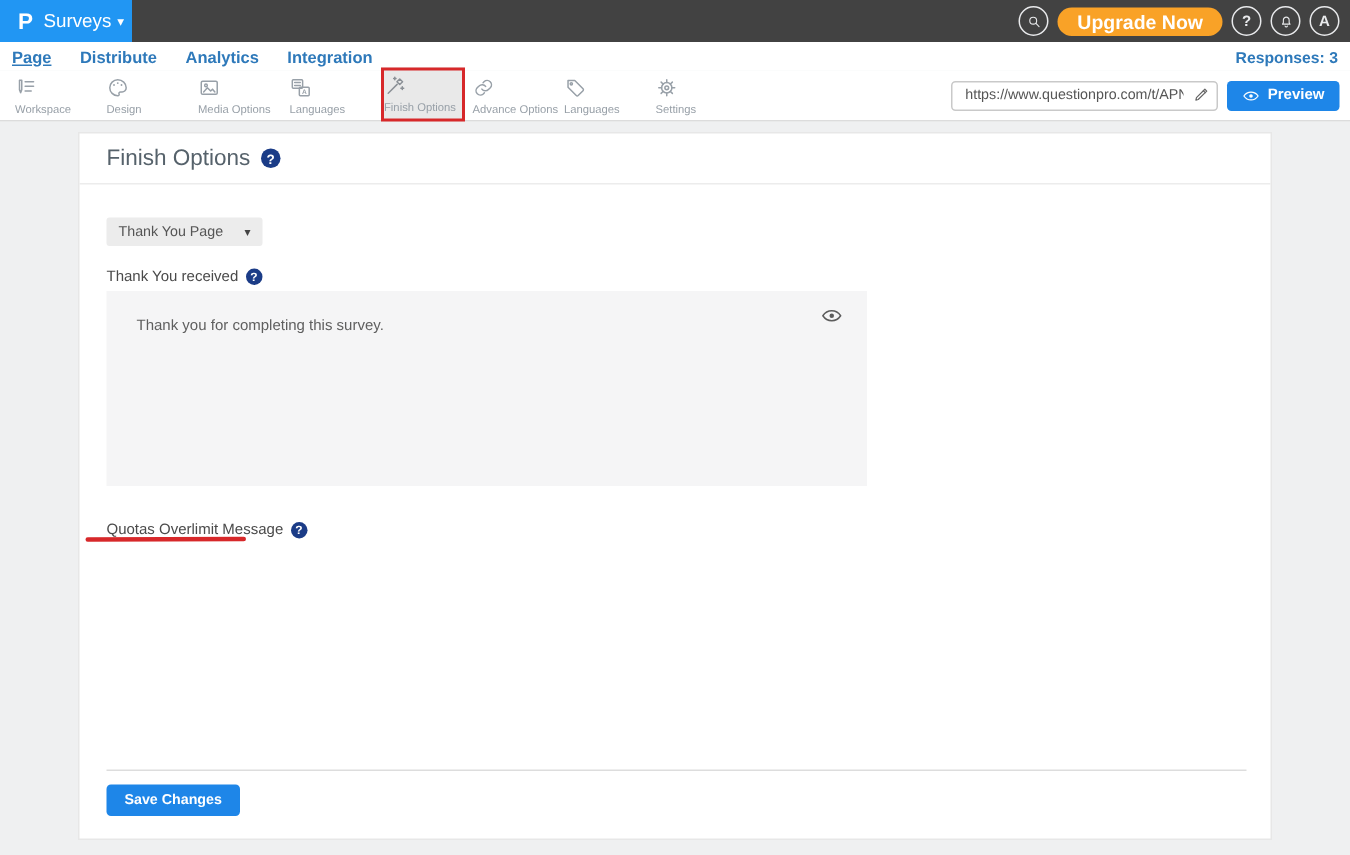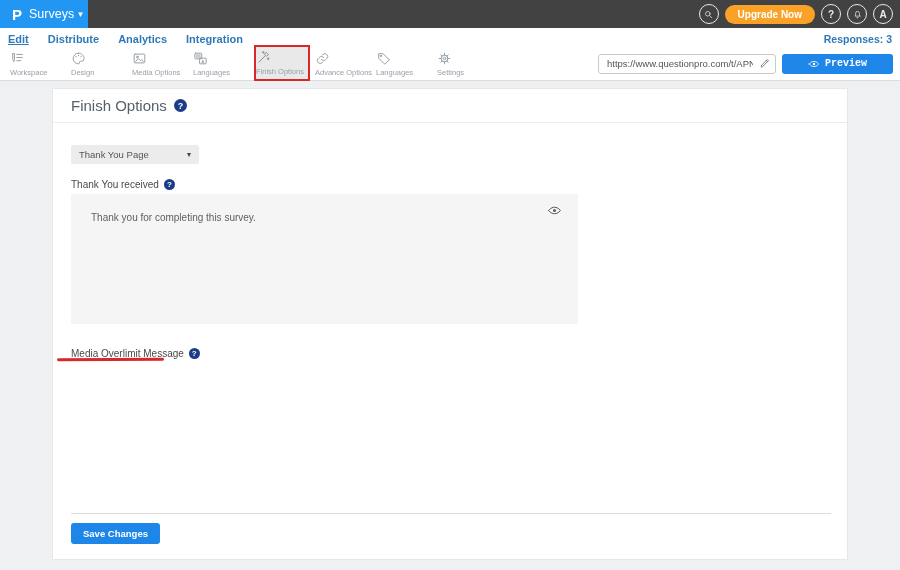--- a/index.html
+++ b/index.html
@@ -15,52 +15,52 @@
   .caret { font-size:9px; color:#fff; line-height:1; }
   .breadcrumb { display:flex; align-items:center; gap:8px; margin-left:22px; font-size:12.5px; }
   .crumb-parent { color:#8a97a5; cursor:pointer; }
   .crumb-sep { color:#76818c; font-size:11px; }
   .crumb-current { color:#f2f4f5; }
   .header-right { margin-left:auto; display:flex; align-items:center; gap:6px; padding-right:7px; }
   .hbtn { width:20px; height:20px; border:1.5px solid #e9eaec; border-radius:50%; color:#e9eaec;
           display:flex; align-items:center; justify-content:center; font-size:10px; font-weight:bold; cursor:pointer; background:transparent; }
   .hbtn svg { width:11px; height:11px; }
   .upgrade { height:19px; border:none; border-radius:10px; background:#f9a227; color:#fff; font-weight:bold;
-             font-size:10px; padding:0 13px; cursor:pointer; font-family:inherit; }
+             font-size:13px; padding:0 13px; cursor:pointer; font-family:inherit; }
 
   
   .nav { position:absolute; left:0; top:28px; width:900px; height:19px; background:#fff; display:flex; align-items:center; padding:0 8px; }
   .nav-item { font-size:11px; font-weight:bold; color:#2e79ba; margin-right:19px; cursor:pointer; padding-top:2px; }
   .nav-item.active { text-decoration:underline; }
   .responses { margin-left:auto; font-size:10.5px; font-weight:bold; color:#2e79ba; padding-top:2px; }
 
   
   .toolbar { position:absolute; left:0; top:47px; width:900px; height:34px; background:#fff; border-bottom:1px solid #dcdcdc; display:flex; padding-left:10px; }
   .tool-item { width:56px; margin-right:5px; height:33px; display:flex; flex-direction:column; align-items:flex-start; justify-content:center; gap:2px; color:#98a0a8; cursor:pointer; position:relative; }
   .tool-item svg { width:15px; height:15px; flex-shrink:0; }
   .tool-label { font-size:7.5px; color:#98a0a8; white-space:nowrap; }
   .tool-item.active { background:#e9e9e9; border:2px solid #d7282a; height:36px; top:-2px; color:#8b9096; }
   .tool-right { margin-left:auto; display:flex; align-items:center; gap:6px; padding-right:7px; }
   .url-wrap { position:relative; }
   .url-input { width:178px; height:20px; border:1px solid #c9c9c9; border-radius:3px; font-size:9.5px; color:#555;
                padding:0 22px 0 8px; font-family:inherit; background:#fff; }
   .url-pencil { position:absolute; right:5px; top:4px; width:12px; height:12px; color:#666; cursor:pointer; }
   .preview-btn { height:20px; background:#1e86e8; border:none; border-radius:3px; color:#fff; font-size:10px; font-weight:bold;
-                 display:flex; align-items:center; gap:5px; padding:0 26px; cursor:pointer; font-family:Liberation Mono, monospace; }
+                 display:flex; align-items:center; gap:5px; padding:0 10px; cursor:pointer; font-family:Liberation Sans, sans-serif; }
   .preview-btn svg { width:12px; height:12px; }
 
   
   .card { position:absolute; left:52px; top:88px; width:796px; height:472px; background:#fff; border:1px solid #e7e7e7; }
   .card-title-row { position:absolute; left:0; top:0; width:100%; height:34px; border-bottom:1px solid #ececec; display:flex; align-items:center; padding-left:18px; gap:7px; }
   .card-title { font-size:15px; color:#56626b; }
   .help-icon { width:13px; height:13px; border-radius:50%; background:#1b3c87; color:#fff; font-size:9px; font-weight:bold;
                display:inline-flex; align-items:center; justify-content:center; cursor:pointer; flex-shrink:0; }
   .help-icon.small { width:11px; height:11px; font-size:8px; }
 
-  .dropdown { position:absolute; left:18px; top:56px; width:128px; height:19px; background:#ececec; border-radius:2px;
+  .dropdown { position:absolute; left:18px; top:56px; width:104px; height:19px; background:#ececec; border-radius:2px;
               display:flex; align-items:center; font-size:9.5px; color:#555; padding:0 8px; cursor:pointer; }
   .dropdown .caret { color:#444; margin-left:auto; font-size:8px; }
 
   .field-label { position:absolute; font-size:10px; color:#4a4a4a; display:flex; align-items:center; gap:5px; }
   .label-ty { left:18px; top:90px; }
   .label-qo { left:18px; top:259px; }
   .red-underline { position:absolute; left:4px; top:269px; width:107px; height:2.5px; background:#d7282a; border-radius:2px; transform:rotate(-0.2deg); }
 
   .ta-wrap { position:absolute; left:18px; width:507px; background:#f5f5f6; }
   .ta-ty { top:105px; height:130px; }
@@ -104,21 +104,21 @@
         <svg viewBox="0 0 24 24">
             <path d="M17.5 15.5h-11l1.3-2.2V9.5A4.2 4.2 0 0 1 12 5.3a4.2 4.2 0 0 1 4.2 4.2v3.8z"></path>
             <path d="M10.3 18.3a1.8 1.8 0 0 0 3.4 0"></path>
           </svg>
       </button>
       <button class="hbtn">A</button>
     </div>
   </div>
 
   <div class="nav">
-    <span class="nav-item active">Edit</span>
+    <span class="nav-item active">Page</span>
     <span class="nav-item">Distribute</span>
     <span class="nav-item">Analytics</span>
     <span class="nav-item">Integration</span>
     <span class="responses">Responses: 3</span>
   </div>
 
   <div class="toolbar">
 
     <div class="tool-item">
       <svg viewBox="0 0 24 24">
@@ -229,21 +229,21 @@
       <textarea class="msg-textarea" style="">Thank you for completing this survey.</textarea>
       <button class="eye-btn">
         <svg viewBox="0 0 24 24">
             <path d="M2.5 12S6 6.8 12 6.8 21.5 12 21.5 12 18 17.2 12 17.2 2.5 12 2.5 12z"></path>
             <circle class="filled" cx="12" cy="12" r="2.4"></circle>
           </svg>
       </button>
     </div>
 
     <div class="field-label label-qo">
-      <span>Media Overlimit Message</span>
+      <span>Quotas Overlimit Message</span>
       <span class="help-icon small">?</span>
     </div>
     <div class="red-underline"></div>
 
     <div class="bottom-divider"></div>
     <button class="save-btn">Save Changes</button>
   </div>
 
 </div>
 

